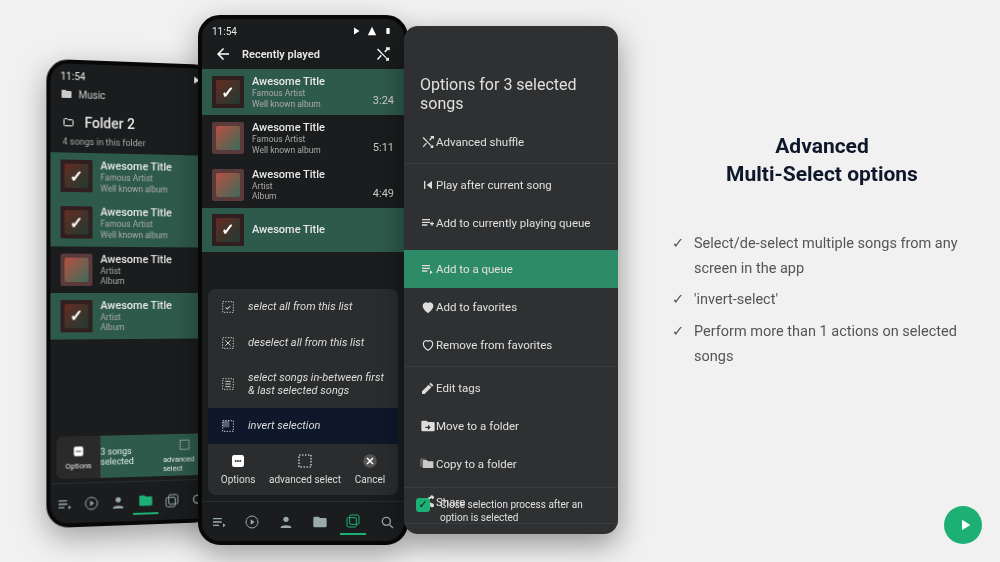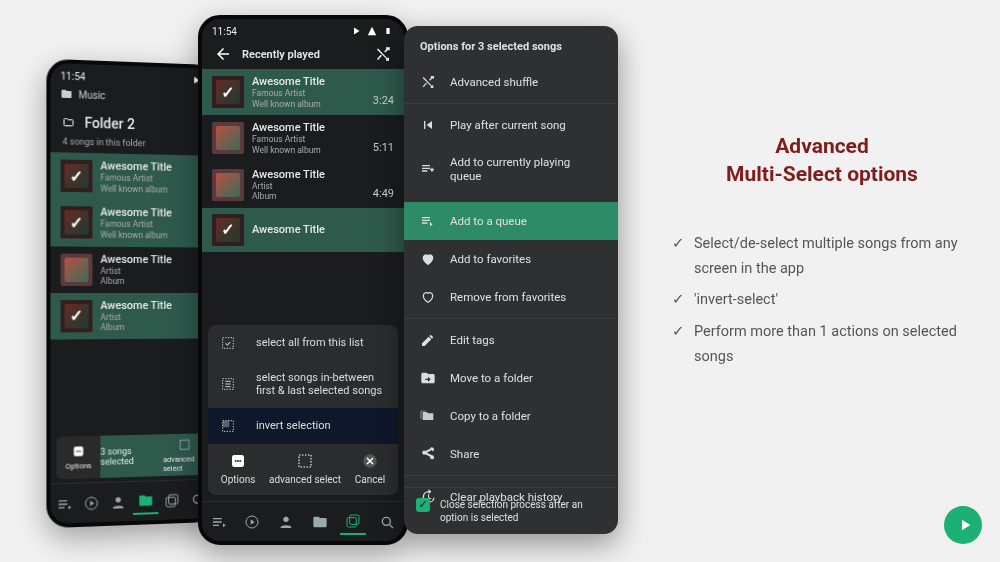--- a/index.html
+++ b/index.html
@@ -43,40 +43,40 @@
   .sel-bar .opt { background:#2a2a2a; }
   .sel-bar .adv { background:#2e5a4c; }
   .bottom-nav { position:absolute; left:0; right:0; bottom:0; height:40px; display:flex; align-items:center; justify-content:space-around; border-top:1px solid #2a2c2d; }
   .bottom-nav .tab { width:26px; height:26px; display:flex; align-items:center; justify-content:center; color:#9aa; }
   .bottom-nav .tab.active { border-bottom:2px solid #1db074; color:#1db074; }
 
   
   .header-row { display:flex; align-items:center; gap:10px; padding:6px 12px; font-size:11px; font-weight:600; }
   .hdr-sp { flex:1; }
   .adv-panel { position:absolute; left:6px; right:6px; bottom:46px; background:#2a2c2d; border-radius:8px; overflow:hidden; }
-  .adv-row { display:flex; align-items:center; gap:20px; padding:10px 12px; font-size:11px; color:#ddd; }
+  .adv-row { display:flex; align-items:center; gap:12px; padding:10px 12px; font-size:11px; color:#ddd;font-style:italic; }
   .adv-row.hi { background:#0f172a; }
   .adv-ico { width:16px; height:16px; display:flex; align-items:center; justify-content:center; color:#ccc; }
   .adv-label { flex:1; line-height:1.25; }
   .adv-bottom { display:flex; align-items:center; justify-content:space-around; padding:8px 6px 10px; }
   .adv-bb { display:flex; flex-direction:column; align-items:center; gap:4px; font-size:10px; color:#ddd; }
 
   
   .options-sheet { position:absolute; left:404px; top:26px; width:214px; height:508px; background:#2e3031; border-radius:14px; box-shadow:0 10px 30px rgba(0,0,0,.4); color:#e0e0e0; overflow:hidden; }
-  .sheet-title { padding:14px 16px 10px; font-size:11px; font-weight:700; }
-  .sheet-item { display:flex; align-items:center; gap:14px; padding:11px 16px; font-size:11.5px; }
+  .sheet-title { padding:14px 16px 10px; font-size:16px; font-weight:400;margin-top:35px; }
+  .sheet-item { display:flex; align-items:center; padding:11px 16px; font-size:11.5px; }
   .sheet-item.hi { background:#2e8b68;margin-top:8px; }
   .sheet-divider { height:1px; background:#3a3c3d; margin:2px 0; }
   .sheet-ico { width:16px; height:16px; display:flex; align-items:center; justify-content:center; font-size:13px; }
   .sheet-foot { position:absolute; left:0; right:0; bottom:0; display:flex; align-items:flex-start; gap:10px; padding:10px 12px; font-size:10px; line-height:1.3; border-top:1px solid #3a3c3d; }
   .chk-box { width:14px; height:14px; background:#1db074; border-radius:3px; display:flex; align-items:center; justify-content:center; color:#111; font-size:11px; flex-shrink:0; }
 
   
   .right-text { position:absolute; left:672px; top:132px; width:300px; color:#444; }
-  .right-text h2 { font-size:21px; font-weight:700; text-align:center; line-height:1.35; margin-bottom:42px; color:#7f1d1d; }
+  .right-text h2 { font-size:21px; font-weight:700; text-align:center; line-height:1.35; margin-bottom:42px; color:#0f172a; }
   .right-text ul { list-style:none; }
   .right-text li { font-size:14.5px; line-height:1.75; padding-left:22px; position:relative; margin-bottom:6px; color:#555; }
   .right-text li::before { content:"✓"; position:absolute; left:0; top:0; color:#555; }
 
   .fab { position:absolute; right:18px; bottom:18px; width:38px; height:38px; border-radius:50%; background:#1db074; display:flex; align-items:center; justify-content:center; }
   .fab svg { width:18px; height:18px; fill:#fff; margin-left:3px; }
 
   svg { display:block; }
 </style>
 </head>
@@ -280,20 +280,29 @@
   <div class="adv-panel">
     <div id="adv-rows">
         <div class="adv-row">
           <span class="adv-ico">
             <svg viewBox="0 0 24 24" width="16" height="16">
               <rect x="4" y="4" width="16" height="16" fill="none" stroke="#ccc" stroke-width="1.5" stroke-dasharray="2 2"></rect>
               <path fill="#ccc" d="m9 12 2 2 4-4 1 1-5 5-3-3z"></path>
             </svg>
           </span>
           <span class="adv-label">select all from this list</span>
+        </div>
+        <div class="adv-row">
+          <span class="adv-ico">
+            <svg viewBox="0 0 24 24" width="16" height="16">
+              <rect x="4" y="4" width="16" height="16" fill="none" stroke="#ccc" stroke-width="1.5" stroke-dasharray="2 2"></rect>
+              <path stroke="#ccc" stroke-width="1.5" d="m8 8 8 8M16 8l-8 8"></path>
+            </svg>
+          </span>
+          <span class="adv-label">deselect all from this list</span>
         </div>
         <div class="adv-row">
           <span class="adv-ico">
             <svg viewBox="0 0 24 24" width="16" height="16">
               <rect x="4" y="4" width="16" height="16" fill="none" stroke="#ccc" stroke-width="1.5" stroke-dasharray="2 2"></rect>
               <path stroke="#ccc" stroke-width="1.5" d="M8 8h8M8 12h8M8 16h8"></path>
             </svg>
           </span>
           <span class="adv-label">select songs in-between first &amp; last selected songs</span>
         </div>

